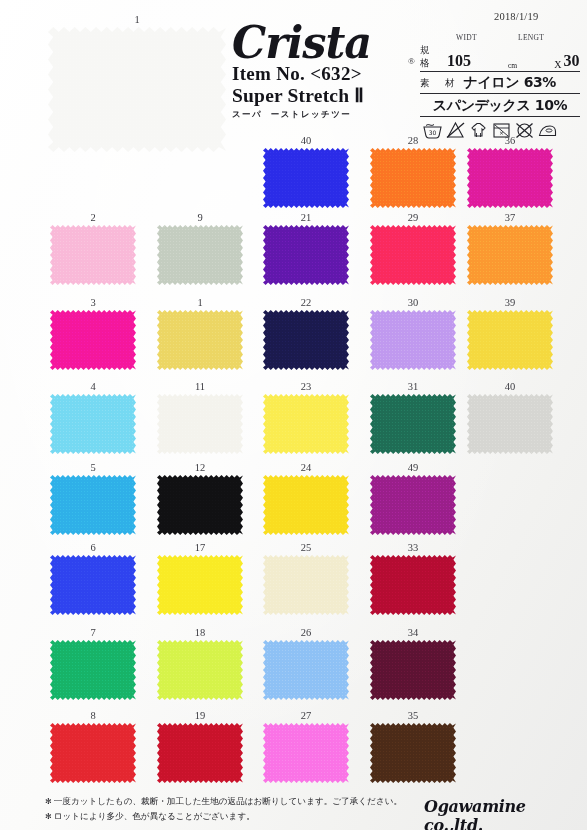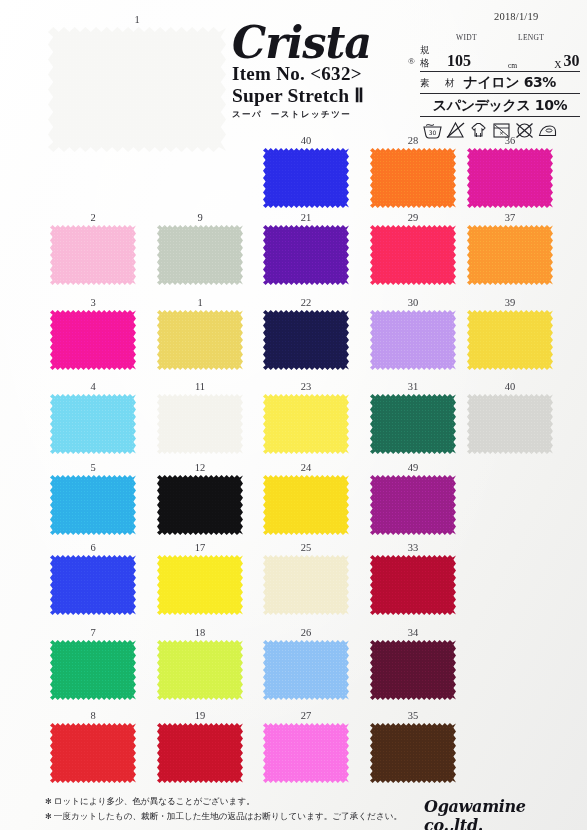--- a/index.html
+++ b/index.html
@@ -435,19 +435,19 @@
     <div class="cell" style="left: 467px; top: 381px; width: 86px;">
       <div class="num">40</div>
       <div class="sw" style="background: rgb(214, 214, 210);">
         <div class="tex"></div>
       </div>
     </div>
   </div>
 
 <div class="notes">
   <div class="note">
+    <span class="star">✻</span><span>一度カットしたもの、裁断・加工した生地の返品はお断りしています。ご了承ください。</span>
+  </div>
+  <div class="note">
     <span class="star">✻</span><span>ロットにより多少、色が異なることがございます。</span>
-  </div>
-  <div class="note">
-    <span class="star">✻</span><span>一度カットしたもの、裁断・加工した生地の返品はお断りしています。ご了承ください。</span>
   </div>
 </div>
 <div class="company">Ogawamine co.,ltd.</div>
 
 </body></html>

